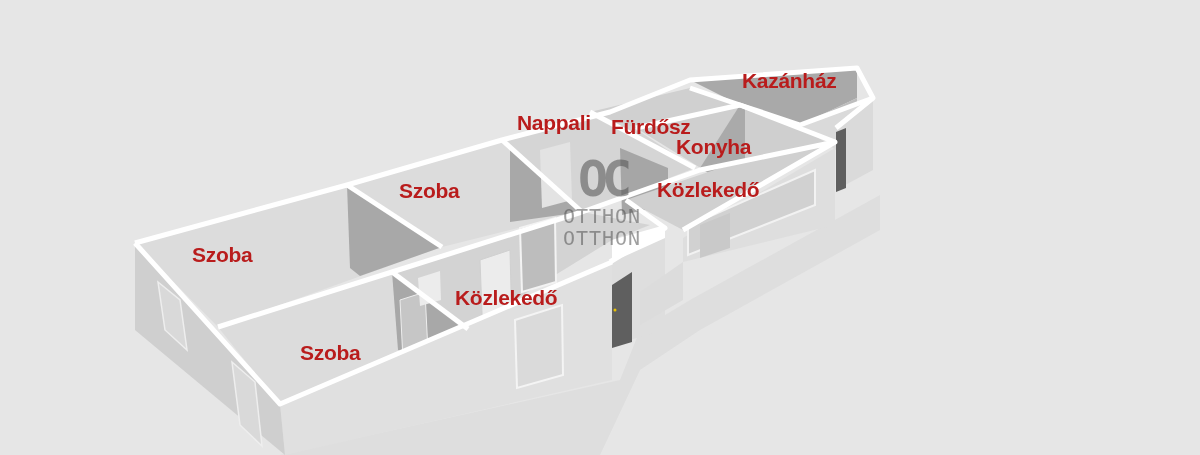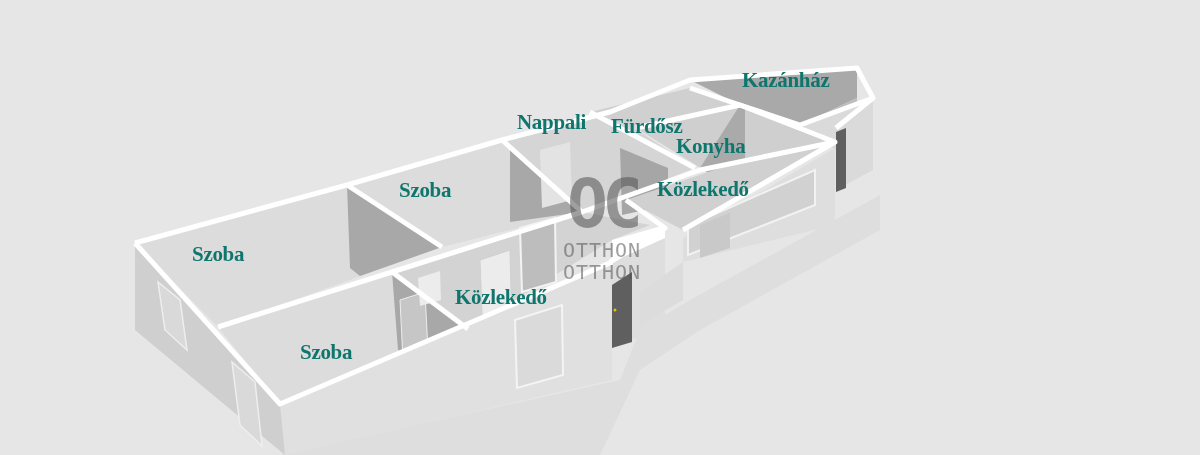--- a/index.html
+++ b/index.html
@@ -6,37 +6,37 @@
     body {
       width: 1200px; height: 455px; overflow: hidden;
       background: #e6e6e6;
       font-family: "DejaVu Sans", sans-serif;
       position: relative;
     }
     #stage { position: absolute; left: 0; top: 0; width: 1200px; height: 455px; }
     svg { position: absolute; left: 0; top: 0; }
     .room-label {
       position: absolute;
-      font-family: Liberation Serif, serif;
+      font-family: Liberation Sans, sans-serif;
       font-weight: bold;
       font-size: 21px;
-      color: #0f766e;
+      color: #b91c1c;
       white-space: nowrap;
       line-height: 1;
       letter-spacing: -0.3px;
     }
     .watermark {
       position: absolute;
       left: 556px; top: 150px;
       width: 92px; height: 160px;
       color: rgba(80,80,80,0.55);
       text-align: center;
       font-family: "DejaVu Sans Mono", monospace;
     }
-    .wm-logo { font-size: 68px; font-weight: bold; line-height: 1; letter-spacing: -6px; margin-top: 20px; }
+    .wm-logo { font-size: 50px; font-weight: bold; line-height: 1; letter-spacing: -6px; margin-top: 4px; }
     .wm-line1, .wm-line2 { font-size: 20px; line-height: 22px; letter-spacing: 1px; }
     .wm-line1 { margin-top: 1px; }
   </style>
 </head>
 <body>
 
 <div id="stage">
   <svg width="1200" height="455" viewBox="0 0 1200 455">
 
     <polygon points="280,455 620,380 640,330 690,300 880,195 880,230 700,330 640,370 600,455" fill="#dedede"></polygon>

